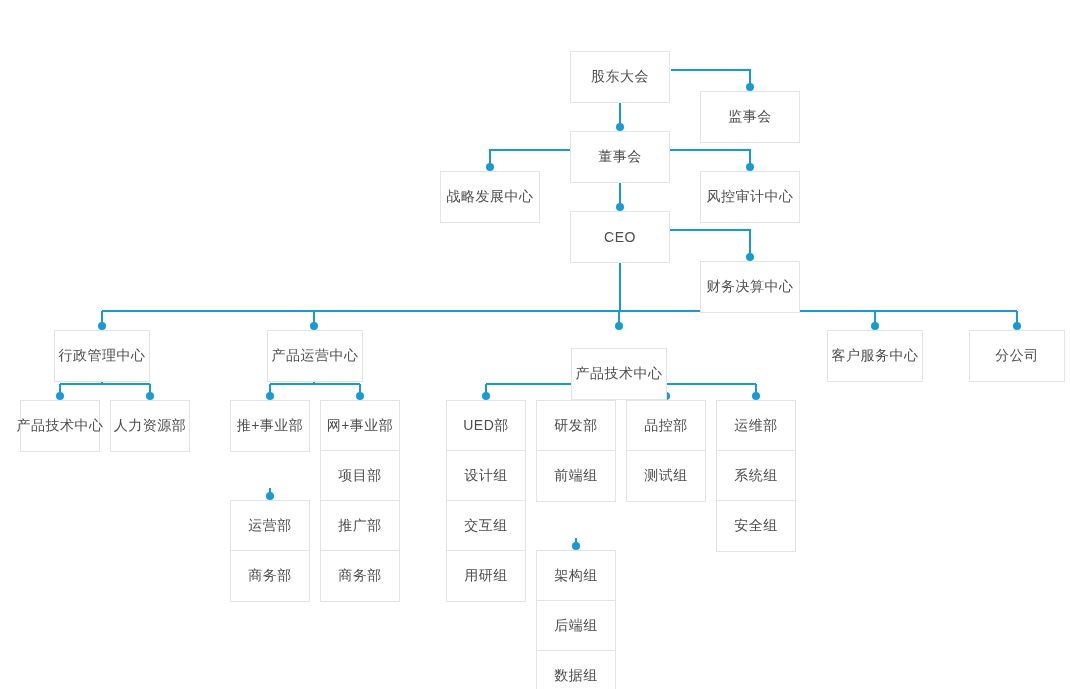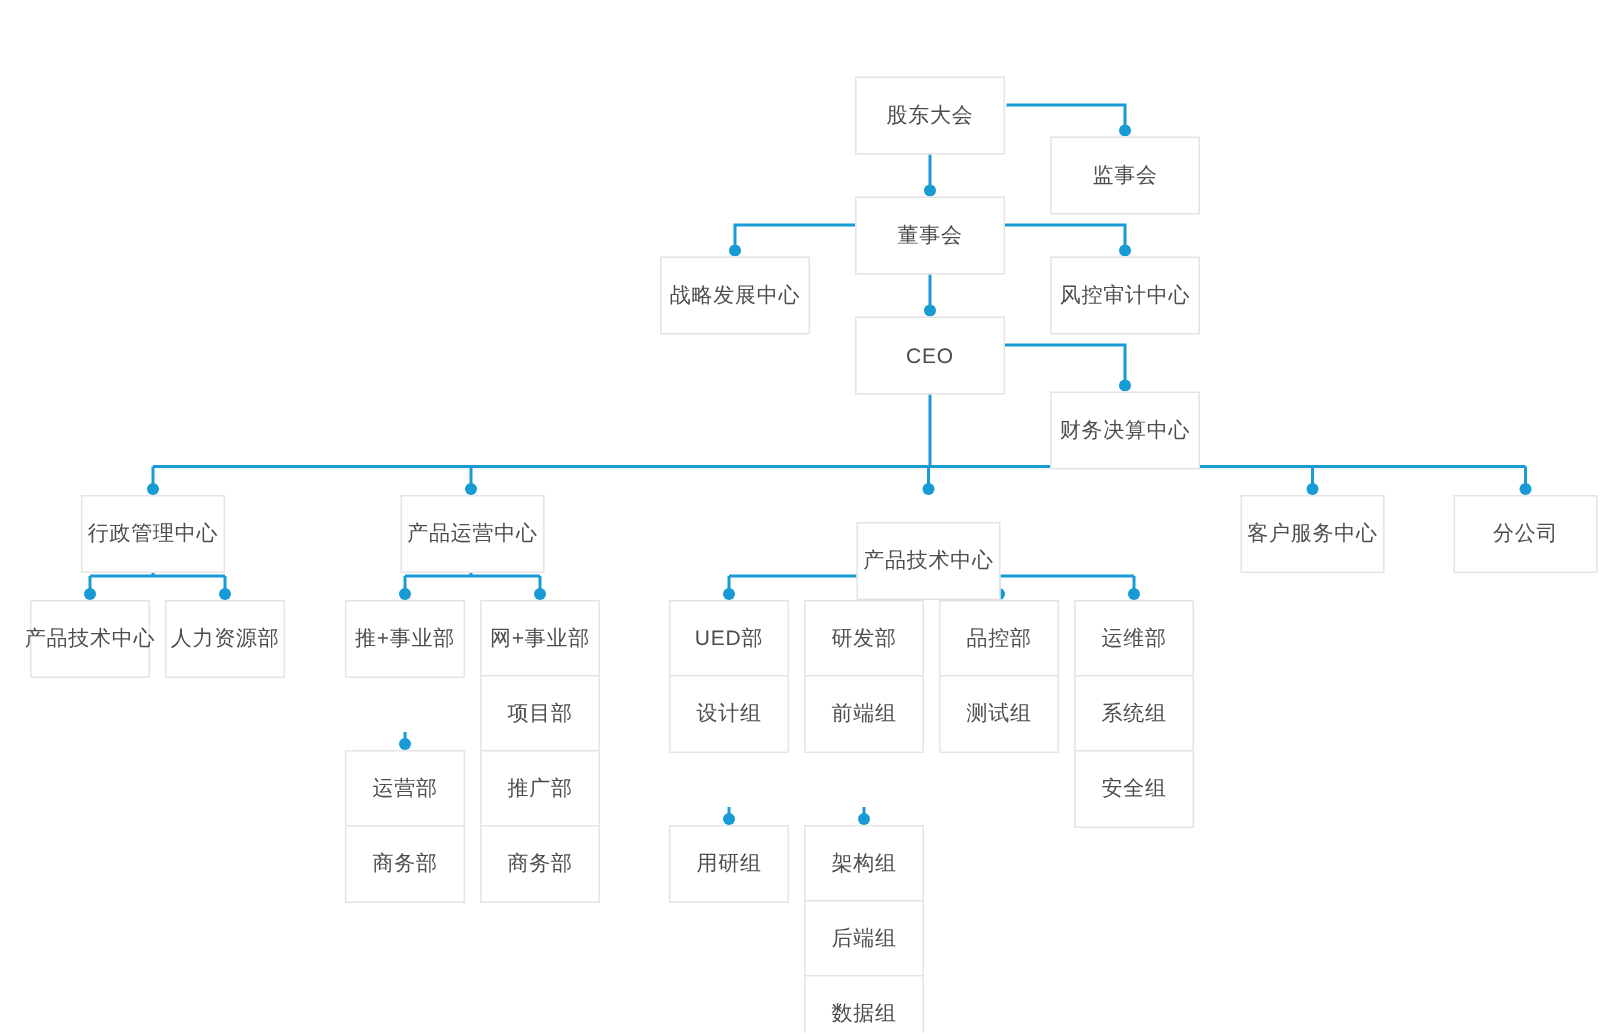--- a/index.html
+++ b/index.html
@@ -213,20 +213,23 @@
     </div>
   <div class="node" style="left:536px;top:450px;width:80px">
       <span>前端组</span>
     </div>
   <div class="node" style="left:626px;top:450px;width:80px">
       <span>测试组</span>
     </div>
   <div class="node" style="left:716px;top:450px;width:80px">
       <span>系统组</span>
     </div>
+  <div class="node" style="left:446px;top:500px;width:80px">
+      <span>交互组</span>
+    </div>
   <div class="node" style="left:716px;top:500px;width:80px">
       <span>安全组</span>
     </div>
   <div class="node" style="left:446px;top:550px;width:80px">
       <span>用研组</span>
     </div>
   <div class="node" style="left:536px;top:550px;width:80px">
       <span>架构组</span>
     </div>
   <div class="node" style="left:536px;top:600px;width:80px">

